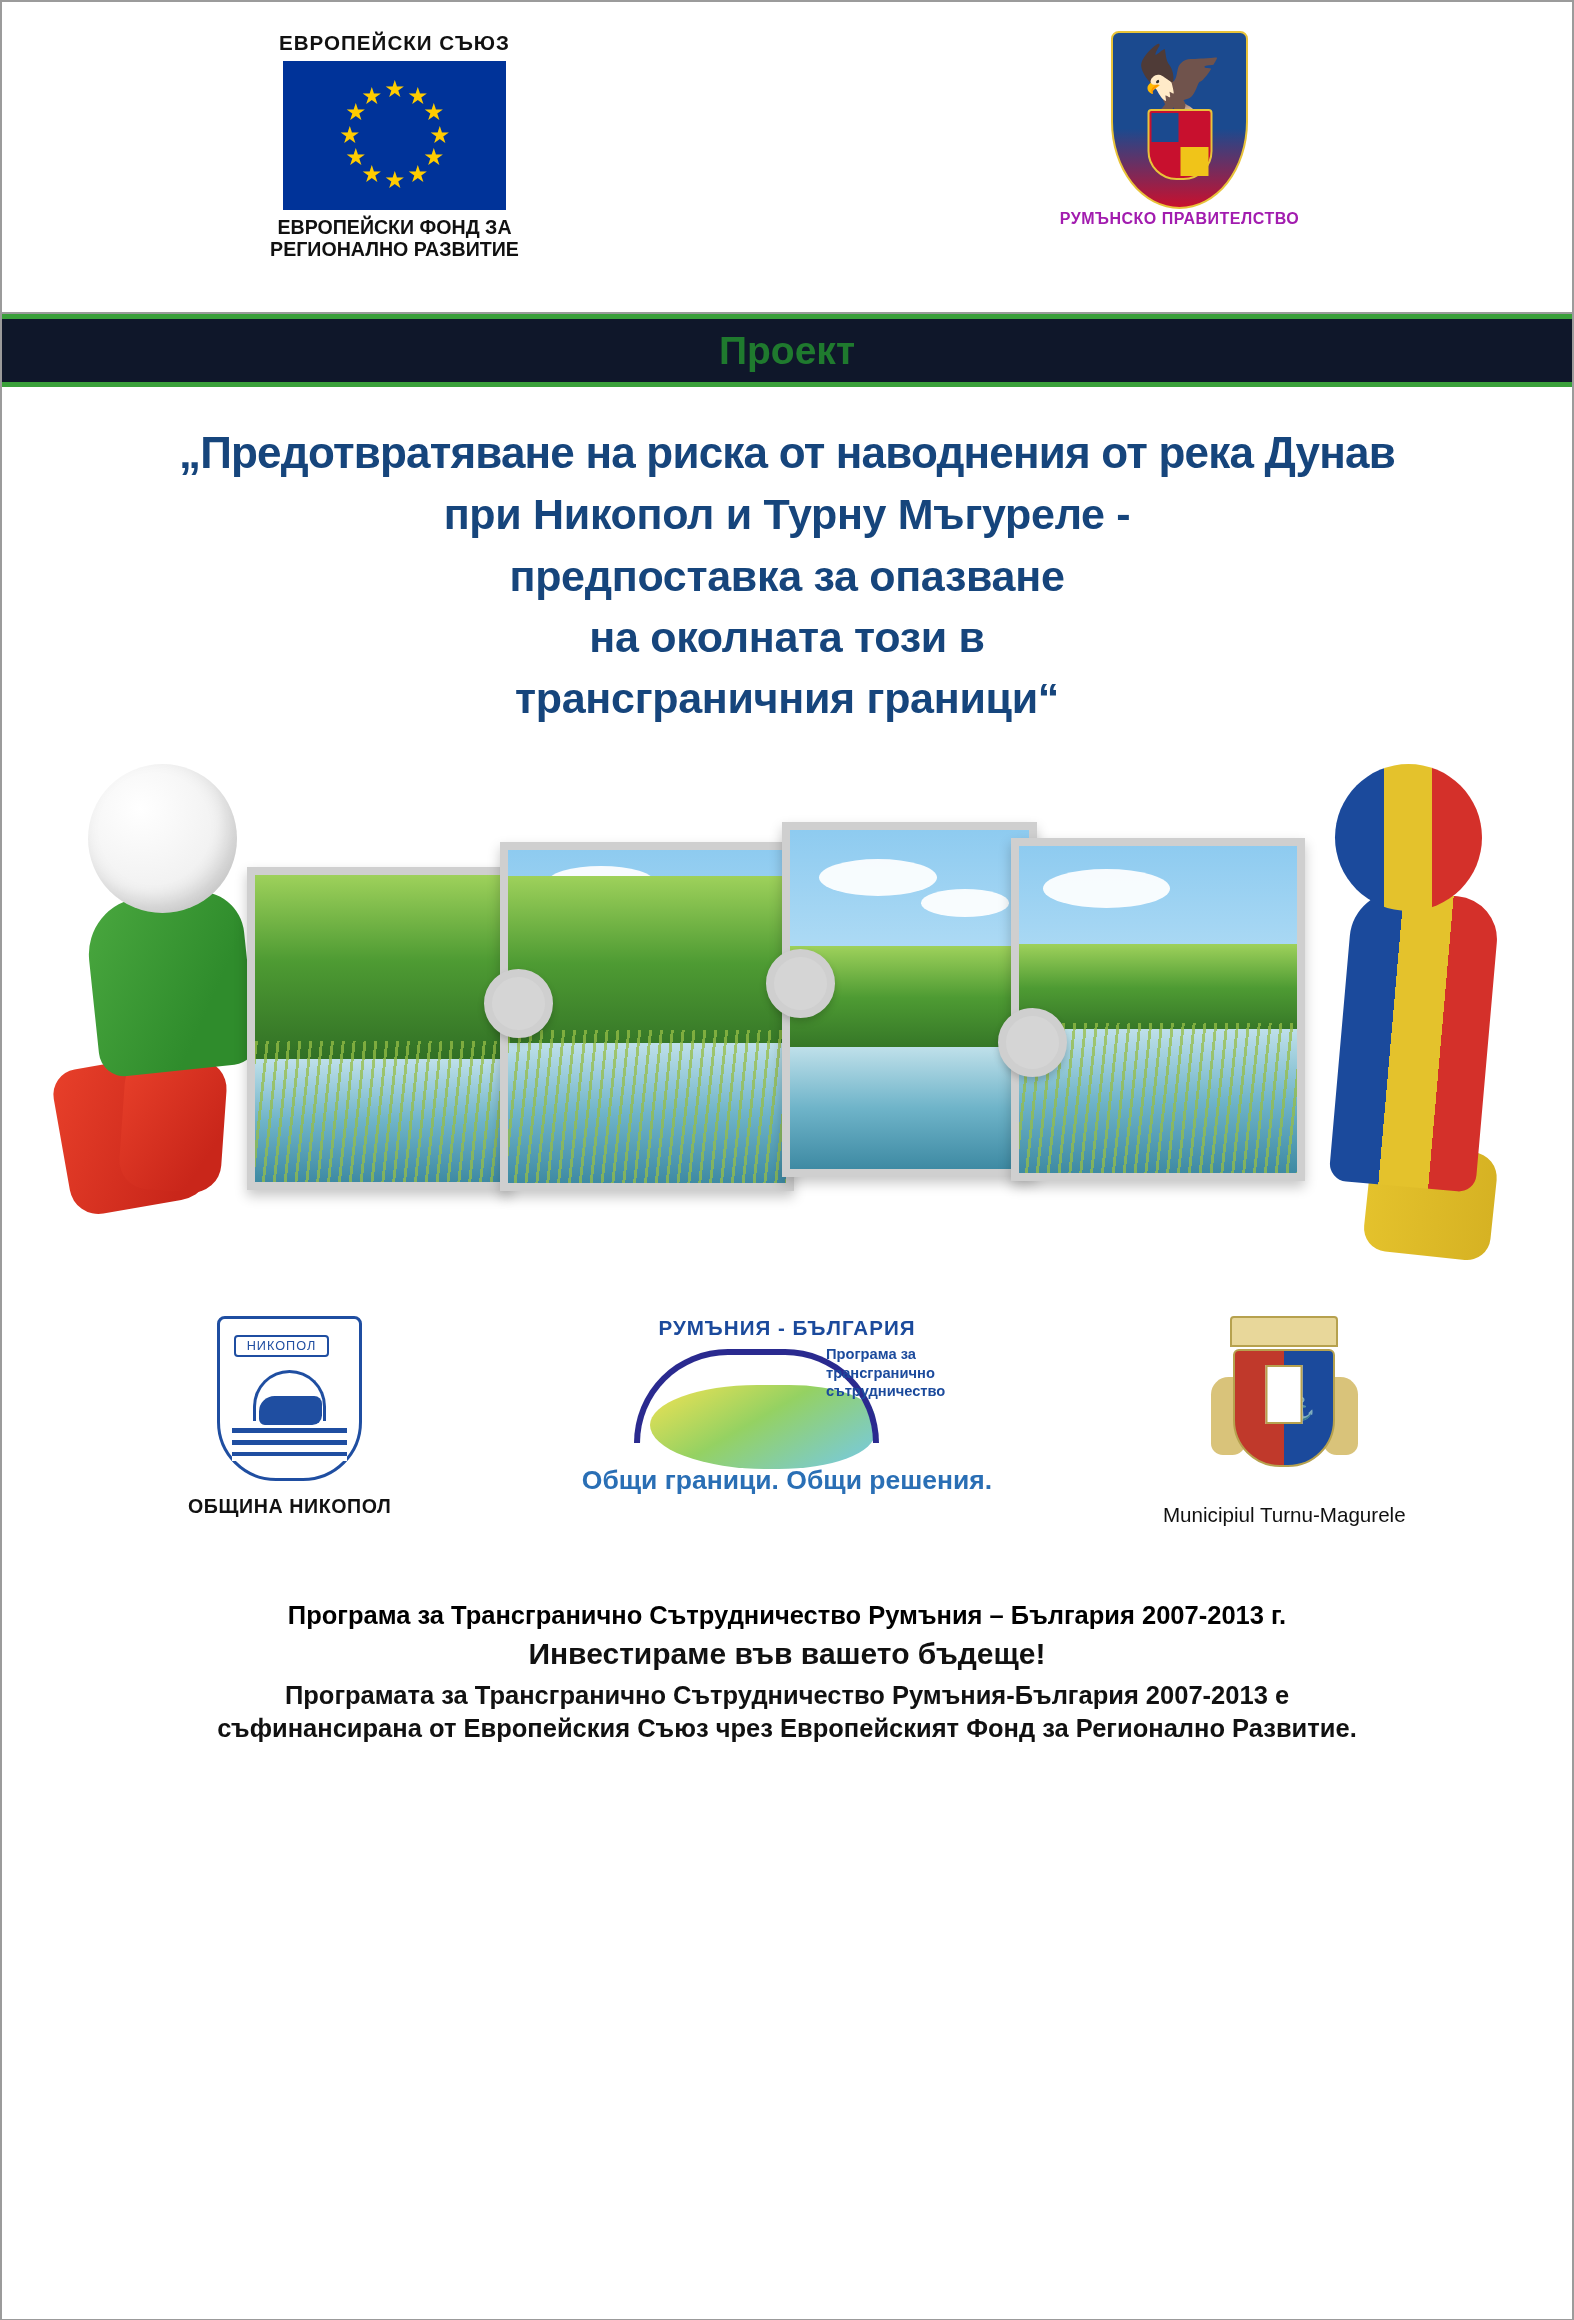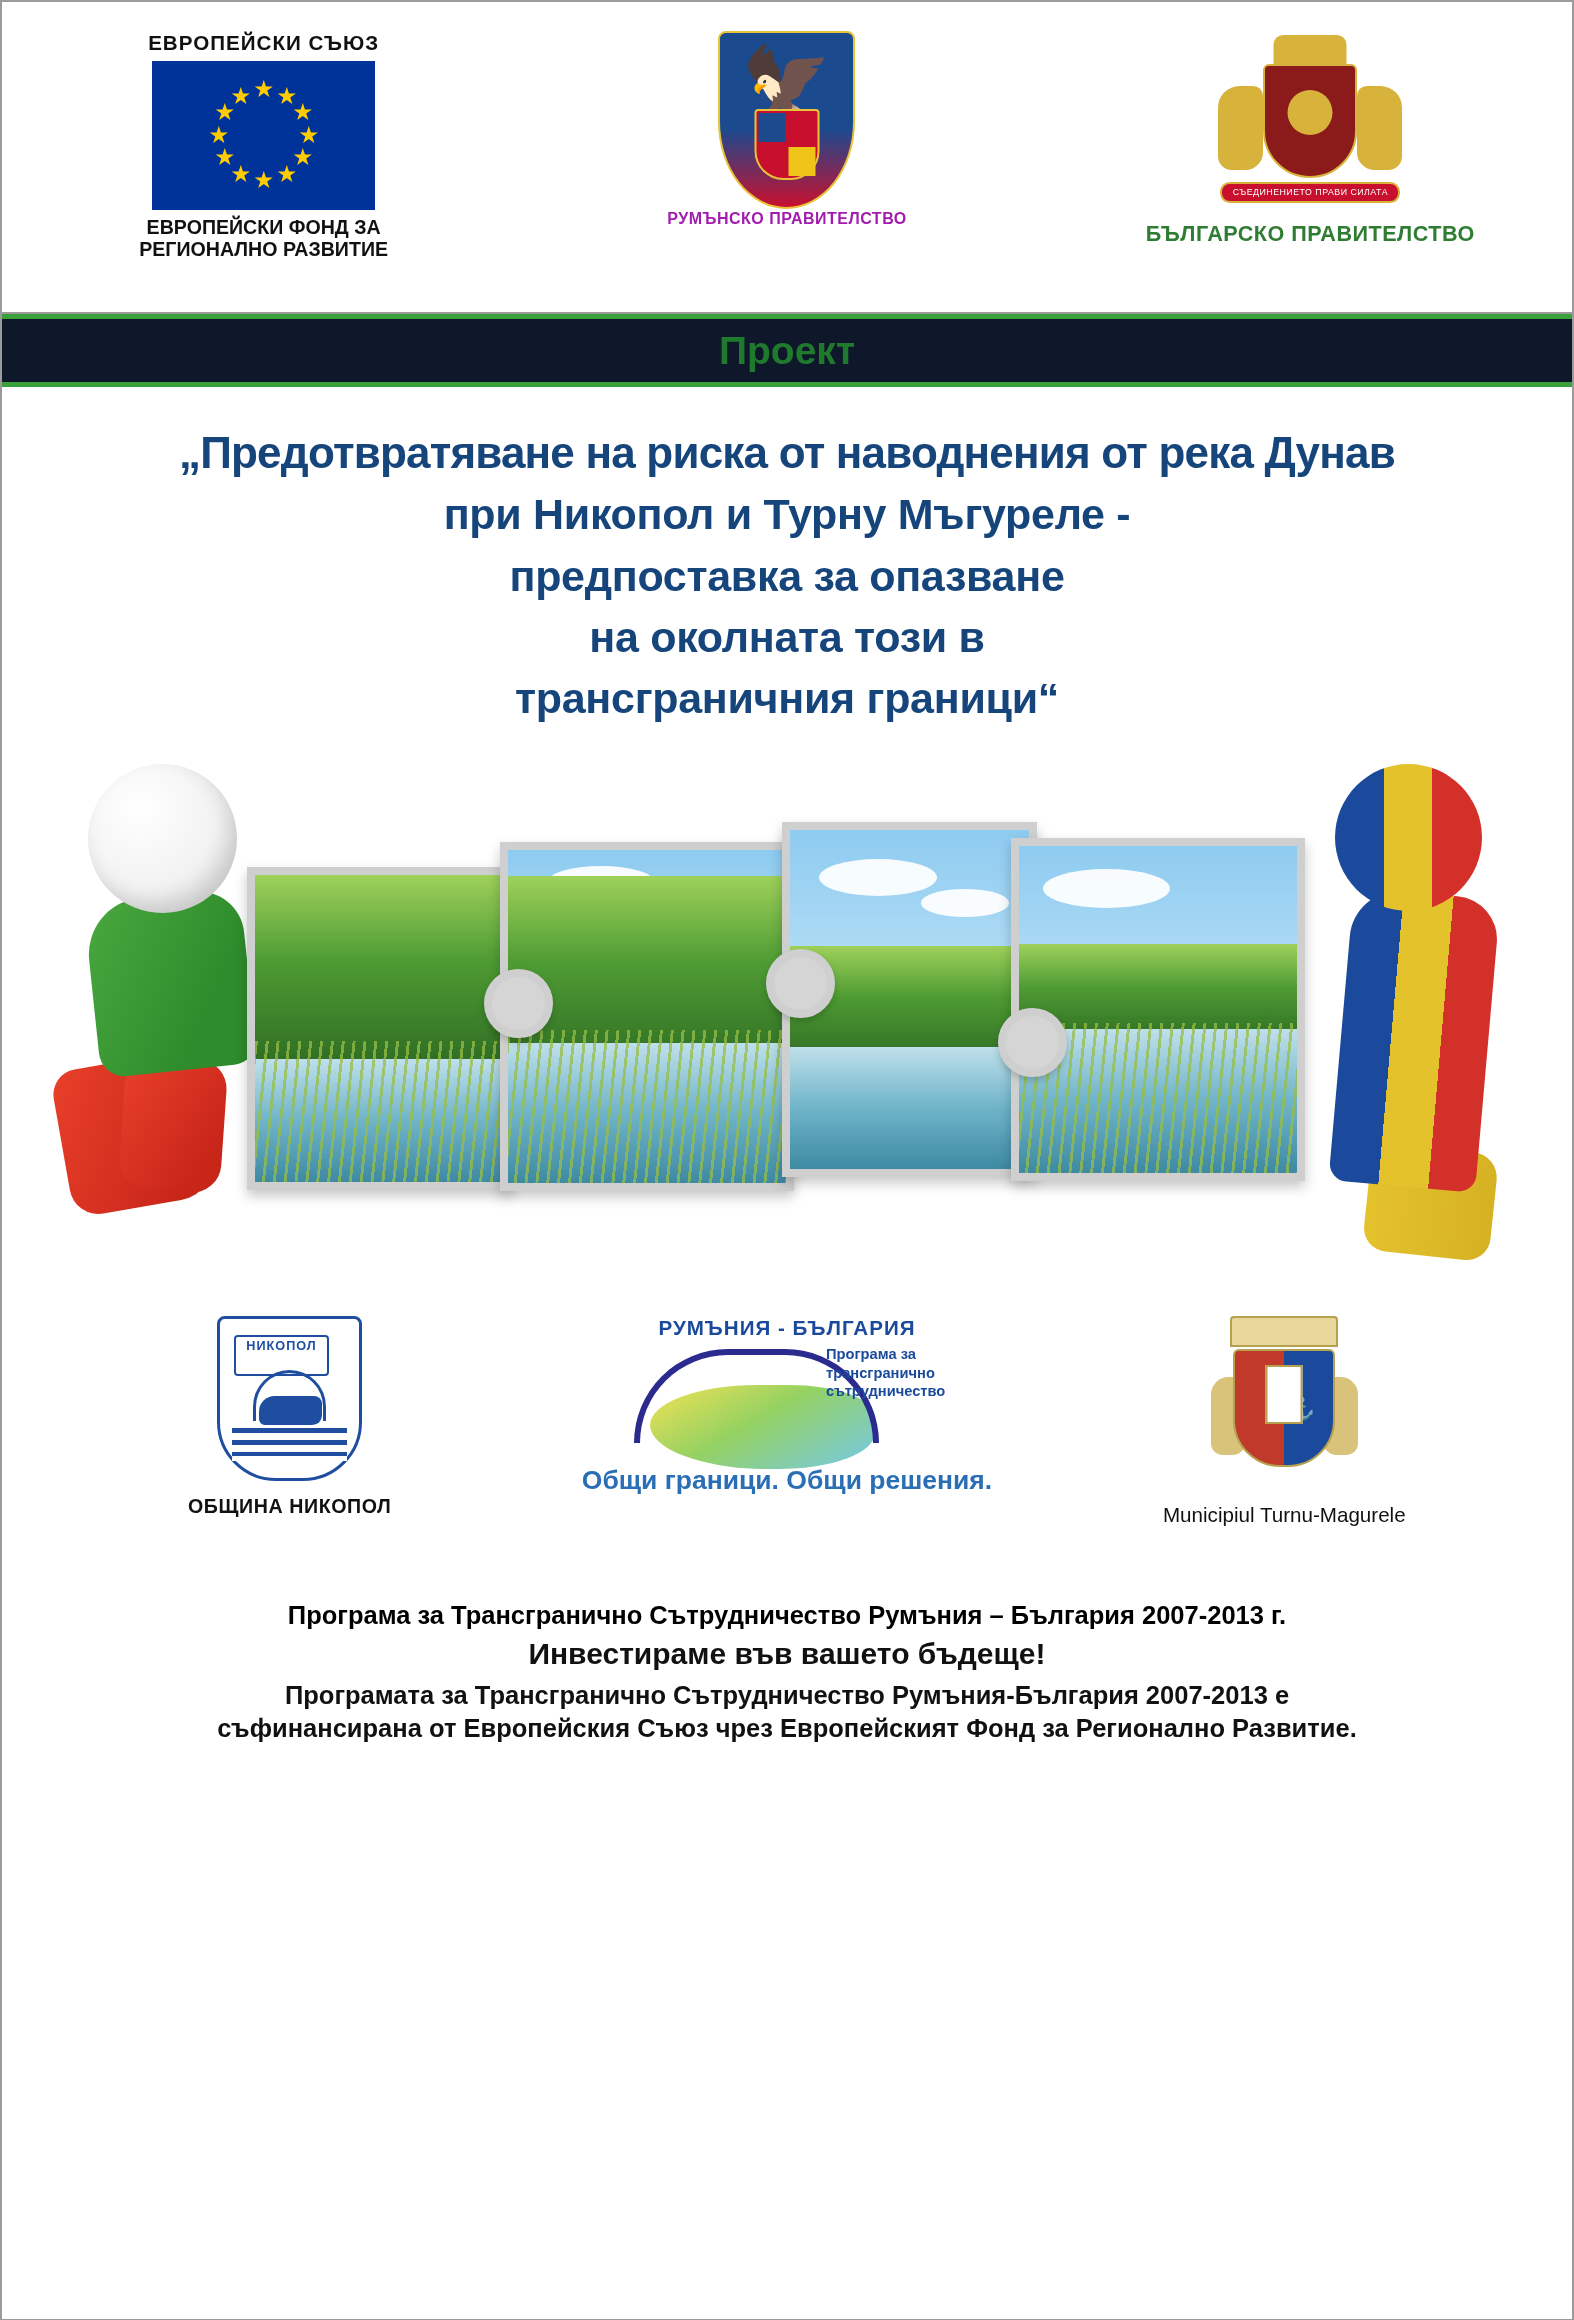--- a/index.html
+++ b/index.html
@@ -276,22 +276,22 @@
   .nikopol-mark {
     width: 145px; height: 165px;
     margin: 0 auto;
     border: 3.9px solid #1f4ea1;
     border-radius: 7.8px 7.8px 59px 59px;
     position: relative;
     background: #fff;
   }
   .nikopol-mark .band {
     position:absolute; left: 13.7px; right: 30px; top: 15.7px;
-    height: 41px; border: 2.9px solid #1f4ea1; border-radius: 3.9px;
-    font-size: 12.7px; color:#1f4ea1; font-weight:bold; line-height: 19.6px;
+    height: 22px; border: 2.9px solid #1f4ea1; border-radius: 3.9px;
+    font-size: 12.7px; color:#1f4ea1; font-weight:normal; line-height: 19.6px;
     letter-spacing: 1px;
   }
   .nikopol-mark .arch {
     position:absolute; left: 33px; right: 33px; top: 51px; height: 51px;
     border: 3.9px solid #1f4ea1; border-bottom: none;
     border-radius: 39px 39px 0 0;
   }
   .nikopol-mark .waves {
     position:absolute; left: 11.8px; right: 11.8px; bottom: 17.6px; height: 33px;
     background: repeating-linear-gradient(180deg,#1f4ea1 0 4.9px, #fff 4.9px 11.8px);
@@ -412,30 +412,20 @@
     </div>
 
     <div class="logo-block">
       <div class="ro-shield">
         <div class="ro-eagle">🦅</div>
         <div class="ro-inner"></div>
       </div>
       <div class="caption-ro">РУМЪНСКО ПРАВИТЕЛСТВО</div>
     </div>
 
-    <div class="logo-block">
-      <div class="bg-arms">
-        <div class="bg-crown"></div>
-        <div class="bg-lion-l"></div>
-        <div class="bg-lion-r"></div>
-        <div class="bg-shield"></div>
-        <div class="bg-ribbon">СЪЕДИНЕНИЕТО ПРАВИ СИЛАТА</div>
-      </div>
-      <div class="caption-bg">БЪЛГАРСКО ПРАВИТЕЛСТВО</div>
-    </div>
   </div>
 
   <div class="yellow-bar">
     <div class="txt">Проект</div>
   </div>
 
   <div class="title">
     <div class="title-line first">„Предотвратяване на риска от наводнения от река Дунав</div>
     <div class="title-line">при Никопол и Турну Мъгуреле -</div>
     <div class="title-line">предпоставка за опазване</div>

